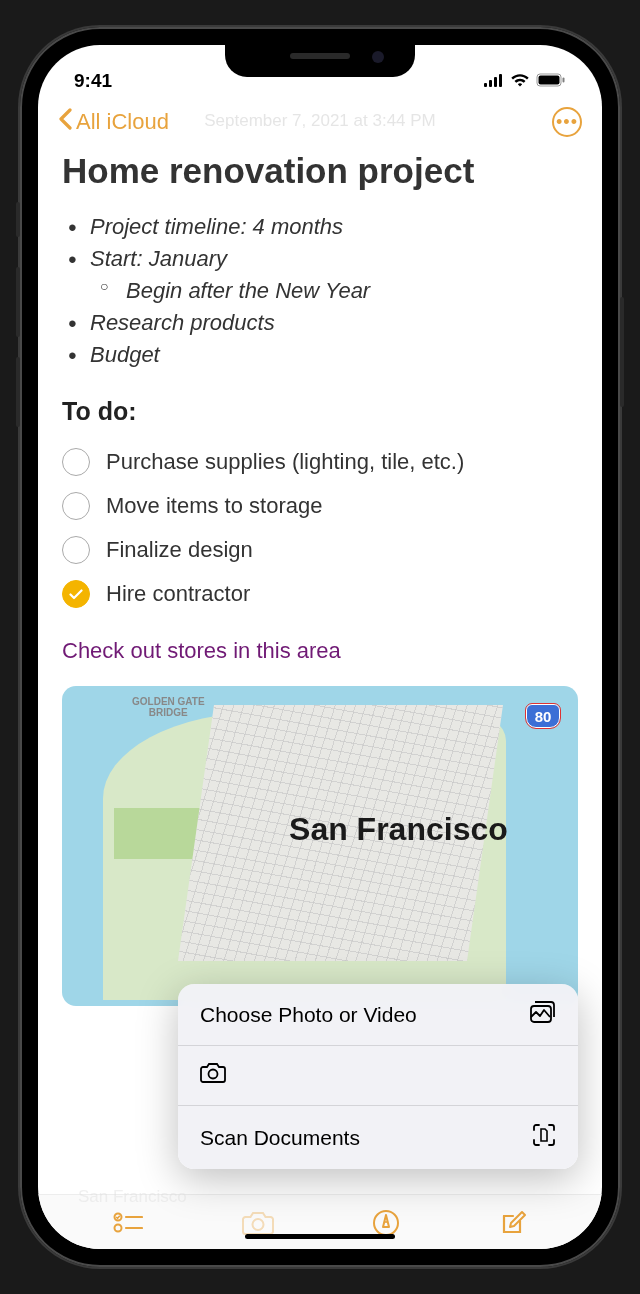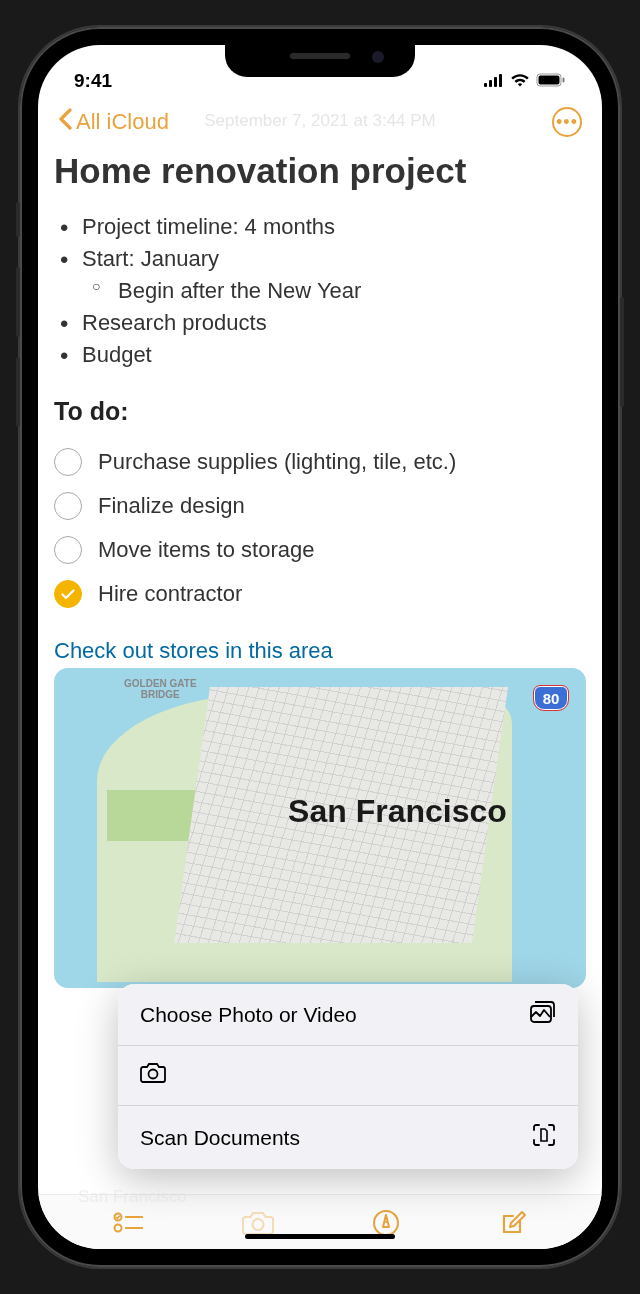--- a/index.html
+++ b/index.html
@@ -117,31 +117,31 @@
       left: 50%;
       transform: translateX(-50%);
       color: #ccc;
       font-size: 17px;
       white-space: nowrap;
       opacity: 0.5;
       text-align: right;
     }
     .content {
       flex: 1;
-      padding: 4px 16px 0;
+      padding: 4px 24px 0;
       overflow: hidden;
       position: relative;
     }
     .note-title {
       font-size: 35px;
       font-weight: 700;
       color: #333;
       margin-bottom: 20px;
     }
-    .bullet-list { list-style: none; margin-bottom: 26px; }
+    .bullet-list { list-style: none; margin-bottom: 26px; font-style: italic; }
     .bullet-list li {
       font-size: 22px;
       color: #333;
       padding: 3px 0 3px 28px;
       position: relative;
     }
     .bullet-list li::before {
       content: '•';
       position: absolute;
       left: 6px;
@@ -172,21 +172,21 @@
       flex-shrink: 0;
     }
     .checkbox.checked {
       background: #f4b400;
       border-color: #f4b400;
       display: flex;
       align-items: center;
       justify-content: center;
       color: #fff;
     }
-    .caption { font-size: 22px; color: #0369a1; margin-bottom: 4px; }
+    .caption { font-size: 22px; color: #701a75; margin-bottom: 22px; }
     .map-card {
       width: 100%;
       height: 320px;
       border-radius: 14px;
       overflow: hidden;
       position: relative;
       background: #9fd6e8;
     }
     .land {
       position: absolute;
@@ -242,21 +242,21 @@
       top: 39%; left: 44%;
       font-size: 32px;
       font-weight: 700;
       color: #1a1a1a;
       white-space: nowrap;
     }
     .action-menu {
       position: absolute;
       right: 24px;
       bottom: 80px;
-      width: 460px;
+      width: 400px;
       background: rgba(242,242,246,0.97);
       border-radius: 16px;
       box-shadow: 0 10px 40px rgba(0,0,0,0.25);
       overflow: hidden;
       backdrop-filter: blur(10px);
     }
     .menu-item {
       display: flex;
       justify-content: space-between;
       align-items: center;
@@ -362,25 +362,25 @@
 
       <h2 class="section-title">To do:</h2>
 
       <ul class="todo-list">
         <li>
           <span class="checkbox"></span>
           <span>Purchase supplies (lighting, tile, etc.)</span>
         </li>
         <li>
           <span class="checkbox"></span>
-          <span>Finalize design</span>
+          <span>Move items to storage</span>
         </li>
         <li>
           <span class="checkbox"></span>
-          <span>Move items to storage</span>
+          <span>Finalize design</span>
         </li>
         <li>
           <span class="checkbox checked">
             <svg width="14" height="11" viewBox="0 0 14 11">
                 <path d="M1.5 5.5 L5 9 L12.5 1.5" stroke="#fff" stroke-width="2.2" fill="none" stroke-linecap="round" stroke-linejoin="round"></path>
               </svg>
           </span>
           <span>Hire contractor</span>
         </li>
       </ul>

